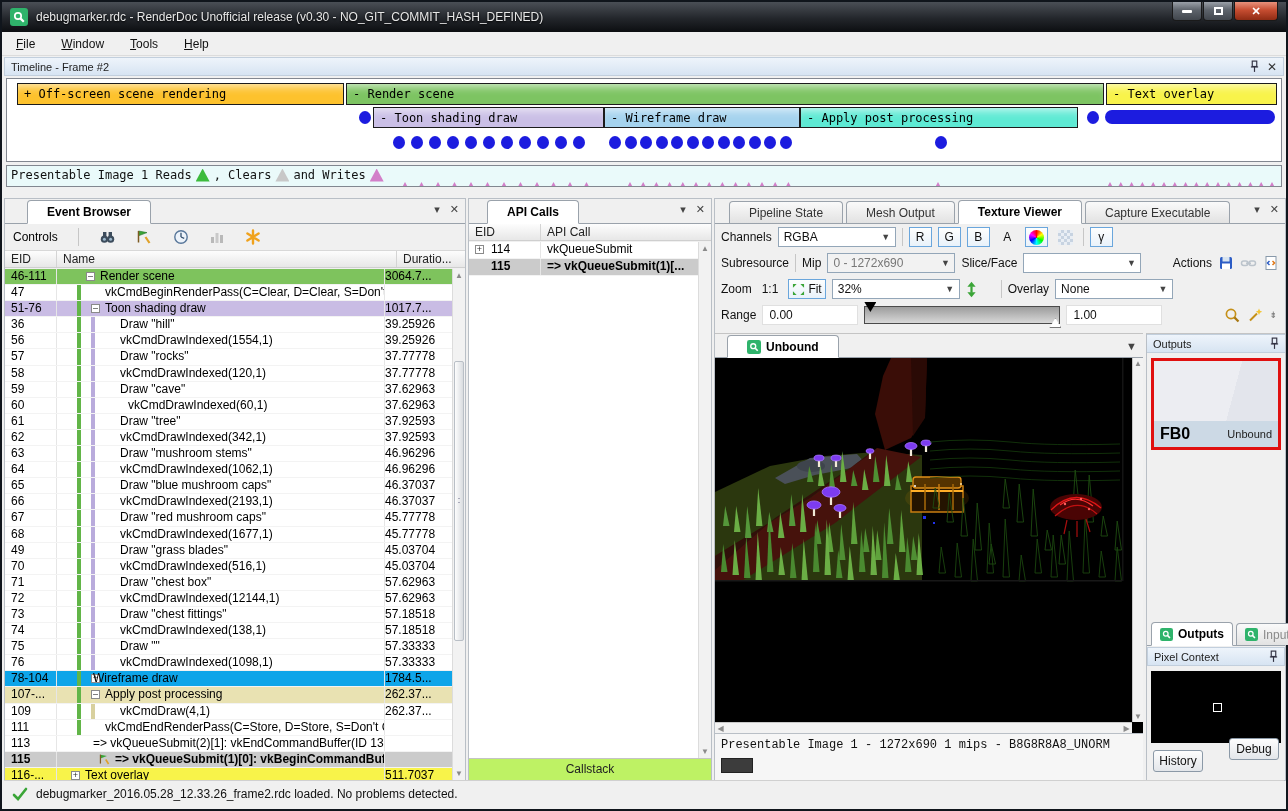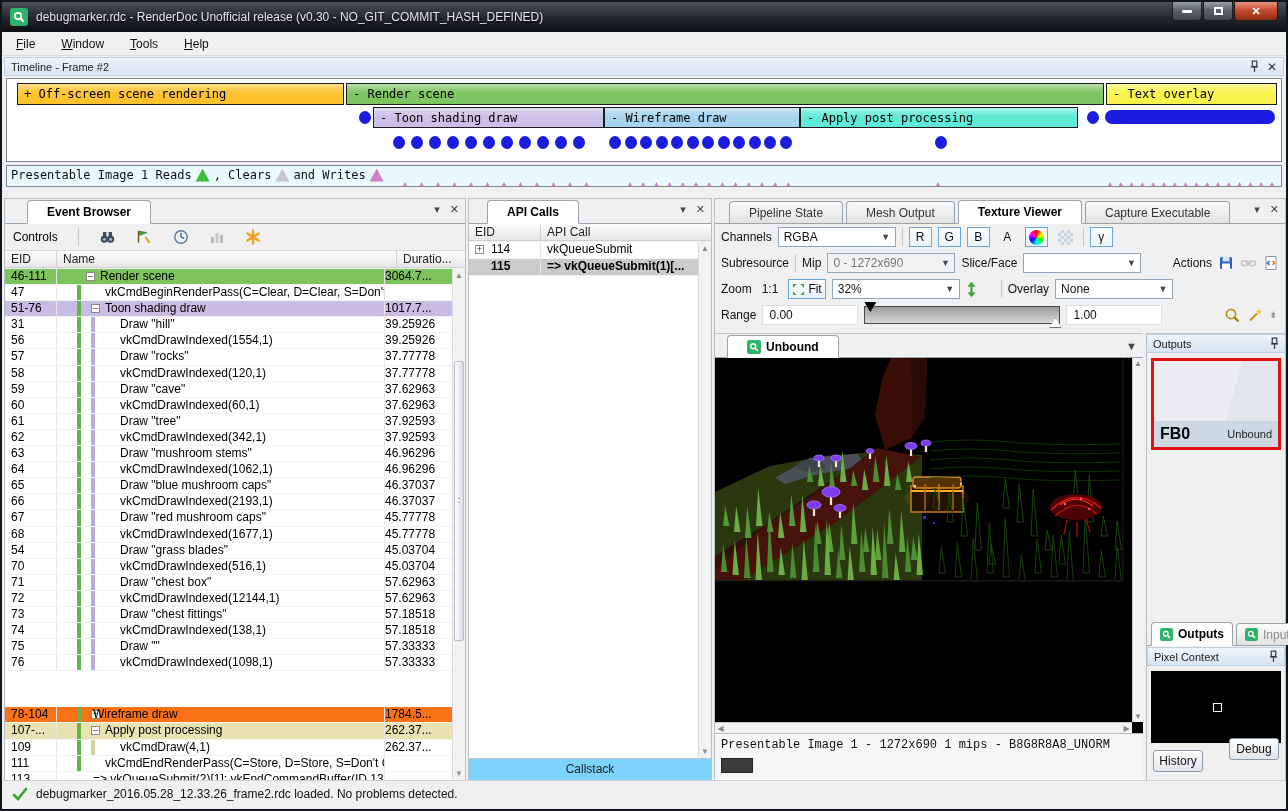--- a/index.html
+++ b/index.html
@@ -51,21 +51,21 @@
 .guide{position:absolute;top:0;bottom:0;width:4px}
 .expander{position:absolute;top:3px;width:9px;height:9px;border:1px solid #8a8a8a;background:#fff;font-size:9px;line-height:7px;text-align:center;color:#333}
 .etext{position:absolute;top:0}
 .scrollbar{position:absolute;background:#f2f2f2;border-left:1px solid #dcdcdc}
 .sb-btn{position:absolute;left:0;right:0;height:13px;color:#8a8a8a;font-size:8px;text-align:center;line-height:13px;background:#f2f2f2}
 .sb-thumb{position:absolute;left:1px;right:1px;background:linear-gradient(90deg,#fdfdfd,#d9dce0);border:1px solid #b9bfc6;border-radius:2px}
 .sb-grip{position:absolute;left:3px;right:3px;top:50%;height:5px;margin-top:-3px;border-top:1px solid #aab;border-bottom:1px solid #aab}
 
 #api-calls{top:196px;left:466px;width:244px;height:583px}
 #api-rows{position:absolute;top:43px;left:0;right:13px;bottom:22px;background:#fff;overflow:hidden}
-#api-callstack{position:absolute;left:0;right:0;bottom:0;height:22px;border-top:1px solid #c4c4c4;background:#7dd3fc;text-align:center;line-height:21px;color:#222}
+#api-callstack{position:absolute;left:0;right:0;bottom:0;height:22px;border-top:1px solid #c4c4c4;background:#bef264;text-align:center;line-height:21px;color:#222}
 
 #texture-viewer{top:196px;left:712px;width:572px;height:583px}
 .tvrow{height:26px;display:flex;align-items:center;gap:6px;padding:0 6px;position:relative}
 .tvlabel{color:#111;white-space:nowrap}
 .select{height:20px;background:#fff;border:1px solid #93a6b8;display:flex;align-items:center;padding-left:5px;position:relative;color:#111}
 .select .arrow{position:absolute;right:2px;top:2px;bottom:2px;width:14px;display:flex;align-items:center;justify-content:center;color:#444;font-size:9px}
 .select.disabled{background:#f2f2f2;color:#777}
 .tbtn{height:20px;min-width:23px;display:flex;align-items:center;justify-content:center;border:1px solid transparent;background:transparent;color:#111;cursor:pointer;gap:3px;padding:0 3px}
 .tbtn.on{border:1px solid #6aa6dc;background:linear-gradient(#fdfefe,#e9f2fa)}
 .colorwheel{width:15px;height:15px;border-radius:50%;background:conic-gradient(#f00,#ff0,#0f0,#0ff,#00f,#f0f,#f00)}
@@ -308,21 +308,21 @@
         <div class="erow" style="background: rgb(201, 188, 228);">
           <div class="eid">51-76</div>
           <div class="nm">
             <div class="guide" style="left: 20px; background: rgb(98, 181, 72);"></div>
             <div class="expander" style="left: 34px;">–</div>
             <div class="etext" style="left: 48px;">Toon shading draw</div>
           </div>
           <div class="dur">1017.7...</div>
         </div>
         <div class="erow">
-          <div class="eid">31</div>
+          <div class="eid">36</div>
           <div class="nm">
             <div class="guide" style="left: 20px; background: rgb(98, 181, 72);"></div>
             <div class="guide" style="left: 34px; background: rgb(185, 171, 220);"></div>
             <div class="etext" style="left: 63px;">Draw "hill"</div>
           </div>
           <div class="dur">39.25926</div>
         </div>
         <div class="erow">
           <div class="eid">56</div>
           <div class="nm">
@@ -357,21 +357,21 @@
             <div class="guide" style="left: 34px; background: rgb(185, 171, 220);"></div>
             <div class="etext" style="left: 63px;">Draw "cave"</div>
           </div>
           <div class="dur">37.62963</div>
         </div>
         <div class="erow">
           <div class="eid">60</div>
           <div class="nm">
             <div class="guide" style="left: 20px; background: rgb(98, 181, 72);"></div>
             <div class="guide" style="left: 34px; background: rgb(185, 171, 220);"></div>
-            <div class="etext" style="left: 63px;">vkCmdDrawIndexed(60,1)</div>
+            <div class="etext" style="left: 71px;">vkCmdDrawIndexed(60,1)</div>
           </div>
           <div class="dur">37.62963</div>
         </div>
         <div class="erow">
           <div class="eid">61</div>
           <div class="nm">
             <div class="guide" style="left: 20px; background: rgb(98, 181, 72);"></div>
             <div class="guide" style="left: 34px; background: rgb(185, 171, 220);"></div>
             <div class="etext" style="left: 63px;">Draw "tree"</div>
           </div>
@@ -434,21 +434,21 @@
         <div class="erow">
           <div class="eid">68</div>
           <div class="nm">
             <div class="guide" style="left: 20px; background: rgb(98, 181, 72);"></div>
             <div class="guide" style="left: 34px; background: rgb(185, 171, 220);"></div>
             <div class="etext" style="left: 63px;">vkCmdDrawIndexed(1677,1)</div>
           </div>
           <div class="dur">45.77778</div>
         </div>
         <div class="erow">
-          <div class="eid">54</div>
+          <div class="eid">49</div>
           <div class="nm">
             <div class="guide" style="left: 20px; background: rgb(98, 181, 72);"></div>
             <div class="guide" style="left: 34px; background: rgb(185, 171, 220);"></div>
             <div class="etext" style="left: 63px;">Draw "grass blades"</div>
           </div>
           <div class="dur">45.03704</div>
         </div>
         <div class="erow">
           <div class="eid">70</div>
           <div class="nm">
@@ -505,21 +505,21 @@
         </div>
         <div class="erow">
           <div class="eid">76</div>
           <div class="nm">
             <div class="guide" style="left: 20px; background: rgb(98, 181, 72);"></div>
             <div class="guide" style="left: 34px; background: rgb(185, 171, 220);"></div>
             <div class="etext" style="left: 63px;">vkCmdDrawIndexed(1098,1)</div>
           </div>
           <div class="dur">57.33333</div>
         </div>
-        <div class="erow" style="background: #f97316; margin-top: 36px;">
+        <div class="erow" style="background: #0ea5e9;">
           <div class="eid">78-104</div>
           <div class="nm">
             <div class="guide" style="left: 20px; background: rgb(98, 181, 72);"></div>
             <div class="expander" style="left: 34px;">+</div>
             <div class="etext" style="left: 36px;">Wireframe draw</div>
           </div>
           <div class="dur">1784.5...</div>
         </div>
         <div class="erow" style="background: rgb(233, 226, 178);">
           <div class="eid">107-...</div>

